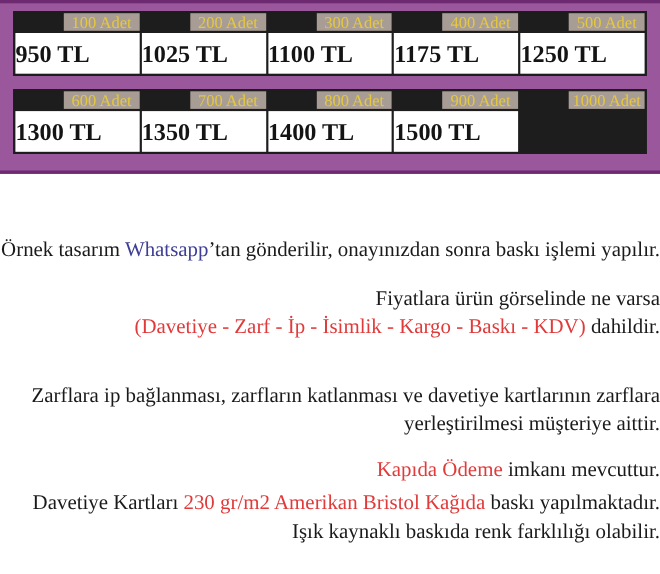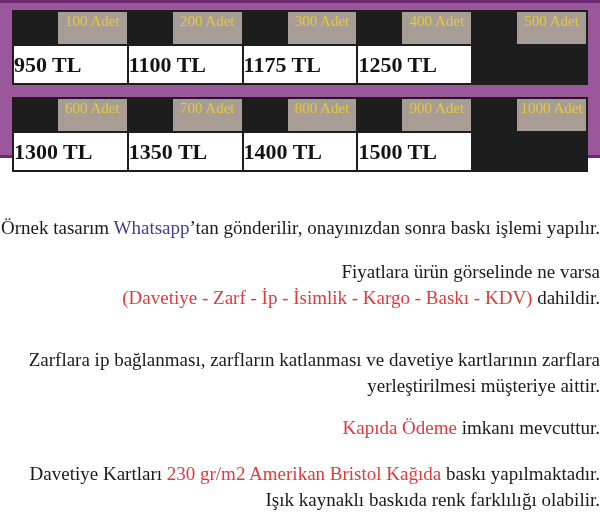--- a/index.html
+++ b/index.html
@@ -27,21 +27,21 @@
     display: grid;
     grid-template-columns: repeat(5, 1fr);
     gap: 2px;
     background: #1d1d1d;
     border: 2px solid #1d1d1d;
   }
   .price-table + .price-table { margin-top: 12px; }
   .qty-cell {
     background: #a89d95;
     color: #e6c83e;
-    height: 32px;
+    height: 16px;
     line-height: 19px;
     font-size: 15px;
     text-align: center;
     white-space: nowrap;
     overflow: hidden;
     margin-left: 44px;
   }
   .price-cell {
     background: #ffffff;
     color: #141414;
@@ -59,36 +59,37 @@
     padding-top: 57px;
     text-align: right;
     font-size: 19px;
     line-height: 26px;
     color: #1a1a1a;
   }
   .notes p { margin: 0; }
   .notes .p1 { margin-bottom: 18px; }
   .notes .p2 { margin-bottom: 36px; }
   .notes .p3 { margin-bottom: 16px; }
-  .notes .p4 { margin-bottom: 20px; }
+  .notes .p4 { margin-bottom: 4px; }
   .red  { color: #e03a3a; }
   .blue { color: #3e3e96; }
 </style>
 </head>
 <body>
 
 <div class="banner">
 
   <div class="price-table">
     <div class="qty-cell"><span>100 Adet</span></div>
     <div class="qty-cell"><span>200 Adet</span></div>
     <div class="qty-cell"><span>300 Adet</span></div>
     <div class="qty-cell"><span>400 Adet</span></div>
     <div class="qty-cell"><span>500 Adet</span></div>
     <div class="price-cell"><span>950 TL</span></div>
+    <div class="price-cell"><span>1025 TL</span></div>
     <div class="price-cell"><span>1100 TL</span></div>
     <div class="price-cell"><span>1175 TL</span></div>
     <div class="price-cell"><span>1250 TL</span></div>
   </div>
 
   <div class="price-table">
     <div class="qty-cell"><span>600 Adet</span></div>
     <div class="qty-cell"><span>700 Adet</span></div>
     <div class="qty-cell"><span>800 Adet</span></div>
     <div class="qty-cell"><span>900 Adet</span></div>

